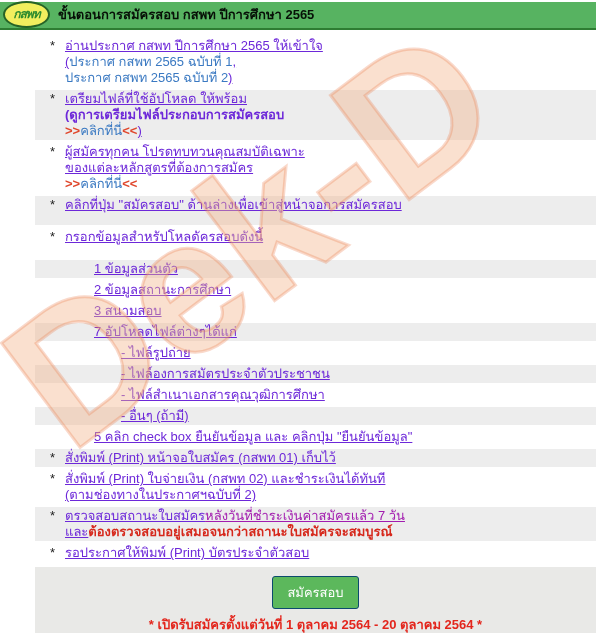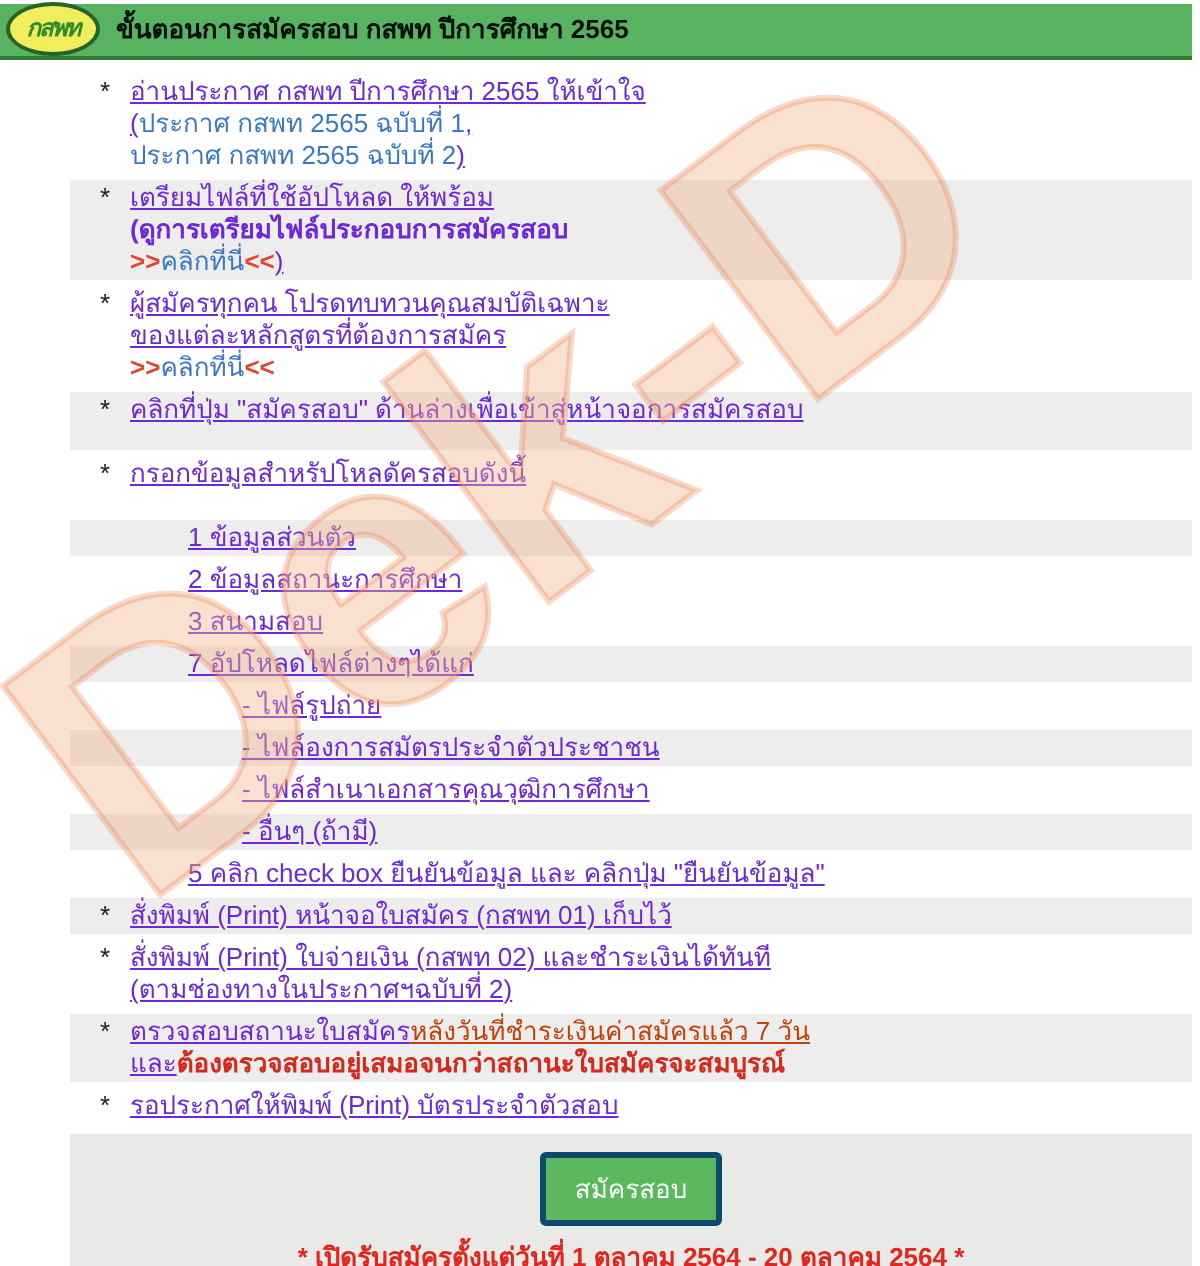--- a/index.html
+++ b/index.html
@@ -26,26 +26,26 @@
   .row.extra{padding-bottom:12px;}
   .bullet{flex:none;width:15px;padding-left:9px;color:#222;}
   .lines{flex:1;min-width:0;}
   .line{white-space:pre-wrap;}
   .ind1 .lines{padding-left:53px;}
   .ind2 .lines{padding-left:80px;}
   .s-plain{color:#6d28d9;text-decoration:underline;}
   .s-bold{color:#6d28d9;font-weight:bold;}
   .s-link{color:#3a79c2;cursor:pointer;}
   .s-orange{color:#e0472c;font-weight:bold;cursor:pointer;}
-  .s-underline{color:#c2410c;text-decoration:underline;}
+  .s-underline{color:#a21caf;text-decoration:underline;}
   .s-redbold{color:#d6281c;font-weight:bold;}
   
   .footer{margin:5px 4px 0 35px;background:#e9e9e7;text-align:center;padding:9px 0 8px;}
   .submit-btn{
-    display:inline-block;background:#5cb85c;border:3px solid #0c4a6e;border-radius:3px;
+    display:inline-block;background:#5cb85c;border:1px solid #0c4a6e;border-radius:3px;
     color:#fff;font-size:13px;padding:5px 14px;cursor:pointer;
     font-family:"Liberation Sans","DejaVu Sans",sans-serif;
   }
   .footer-note{margin-top:5px;color:#e3261d;font-weight:bold;font-size:13px;}
   
   .watermark{position:absolute;left:0;top:0;z-index:5;pointer-events:none;}
 </style>
 </head>
 <body>
 

